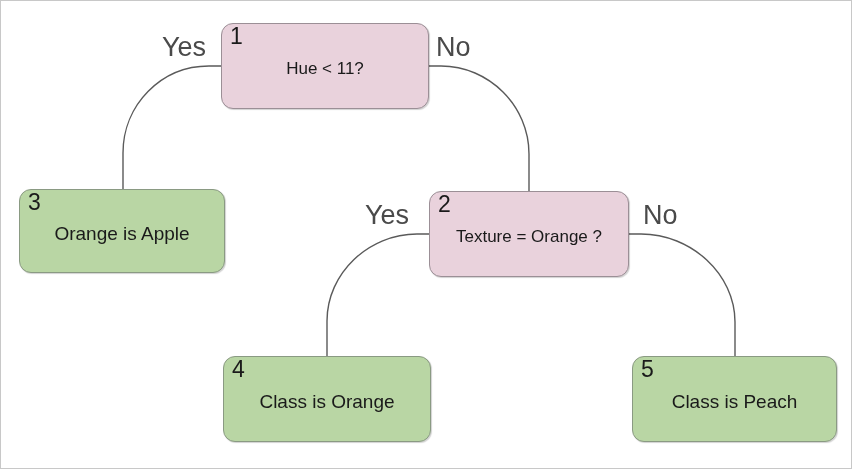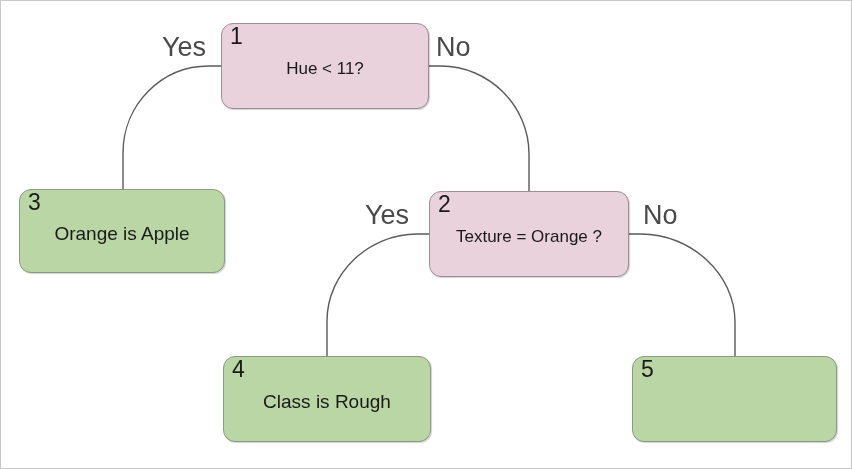--- a/index.html
+++ b/index.html
@@ -99,25 +99,26 @@
     <span class="node-label">Texture = Orange ?</span>
   </div>
 
   <div class="node leaf" style="left:18px; top:188px; width:206px; height:84px;">
     <span class="node-num">3</span>
     <span class="node-label">Orange is Apple</span>
   </div>
 
   <div class="node leaf" style="left:222px; top:355px; width:208px; height:86px;">
     <span class="node-num">4</span>
-    <span class="node-label">Class is Rough</span>
+    <span class="node-label">Class is Orange</span>
   </div>
 
   <div class="node leaf" style="left:631px; top:355px; width:205px; height:86px;">
     <span class="node-num">5</span>
+    <span class="node-label">Class is Peach</span>
   </div>
 
   <span class="edge-label" style="left:161px; top:31px;">Yes</span>
   <span class="edge-label" style="left:435px; top:31px;">No</span>
   <span class="edge-label" style="left:364px; top:199px;">Yes</span>
   <span class="edge-label" style="left:642px; top:199px;">No</span>
 
 </div>
 
 </body></html>

